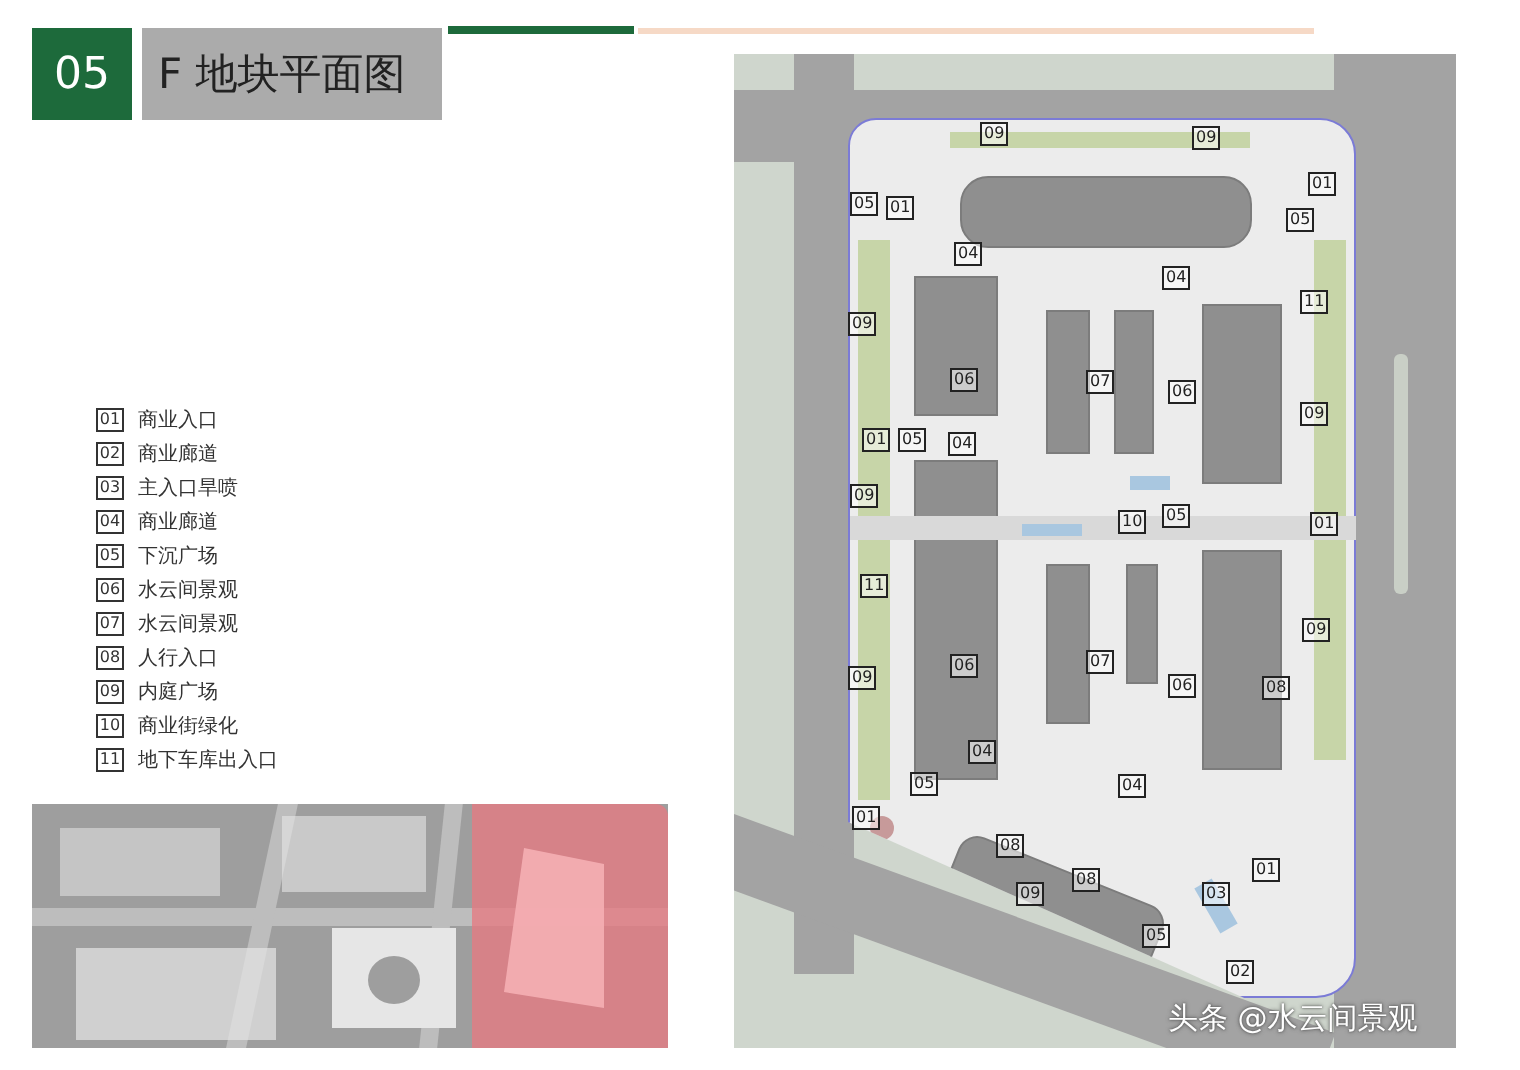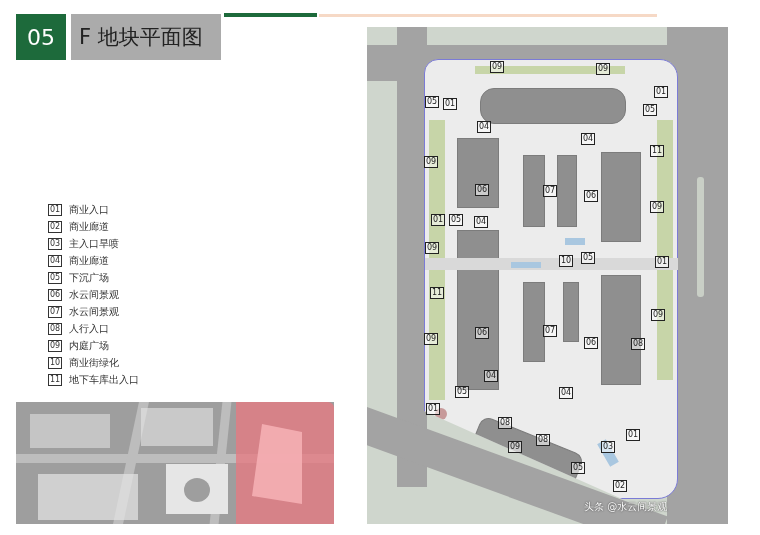--- a/index.html
+++ b/index.html
@@ -31,21 +31,21 @@
           border: 1.5px solid #7b7bd6; border-radius: 14px 18px 20px 40px;
           clip-path: polygon(0 0, 100% 0, 100% 100%, 78% 100%, 0 80%); }
   .green { position: absolute; background: #c7d5a8; }
   .bldg { position: absolute; background: #8f8f8f; border: 1px solid #7c7c7c; }
   .water { position: absolute; background: #a9c7e0; }
   .hstrip { position: absolute; background: #d9d9d9; }
 
   .tag { position: absolute; min-width: 14px; height: 12px; border: 1px solid #222; background: rgba(255,255,255,0.55);
          font-size: 8px; line-height: 10px; text-align: center; color: #222; padding: 0 1px; }
 
-  .watermark { position: absolute; left: 584px; top: 500px; font-size: 10px; color: #fff; white-space: nowrap;
+  .watermark { position: absolute; left: 584px; top: 500px; font-size: 15px; color: #fff; white-space: nowrap;
                text-shadow: 0 0 2px #555, 0 0 1px #555; }
 </style>
 </head>
 <body>
 
 <div class="badge">05</div>
 <div class="title-box">F 地块平面图</div>
 <div class="line-green"></div>
 <div class="line-peach"></div>
 

